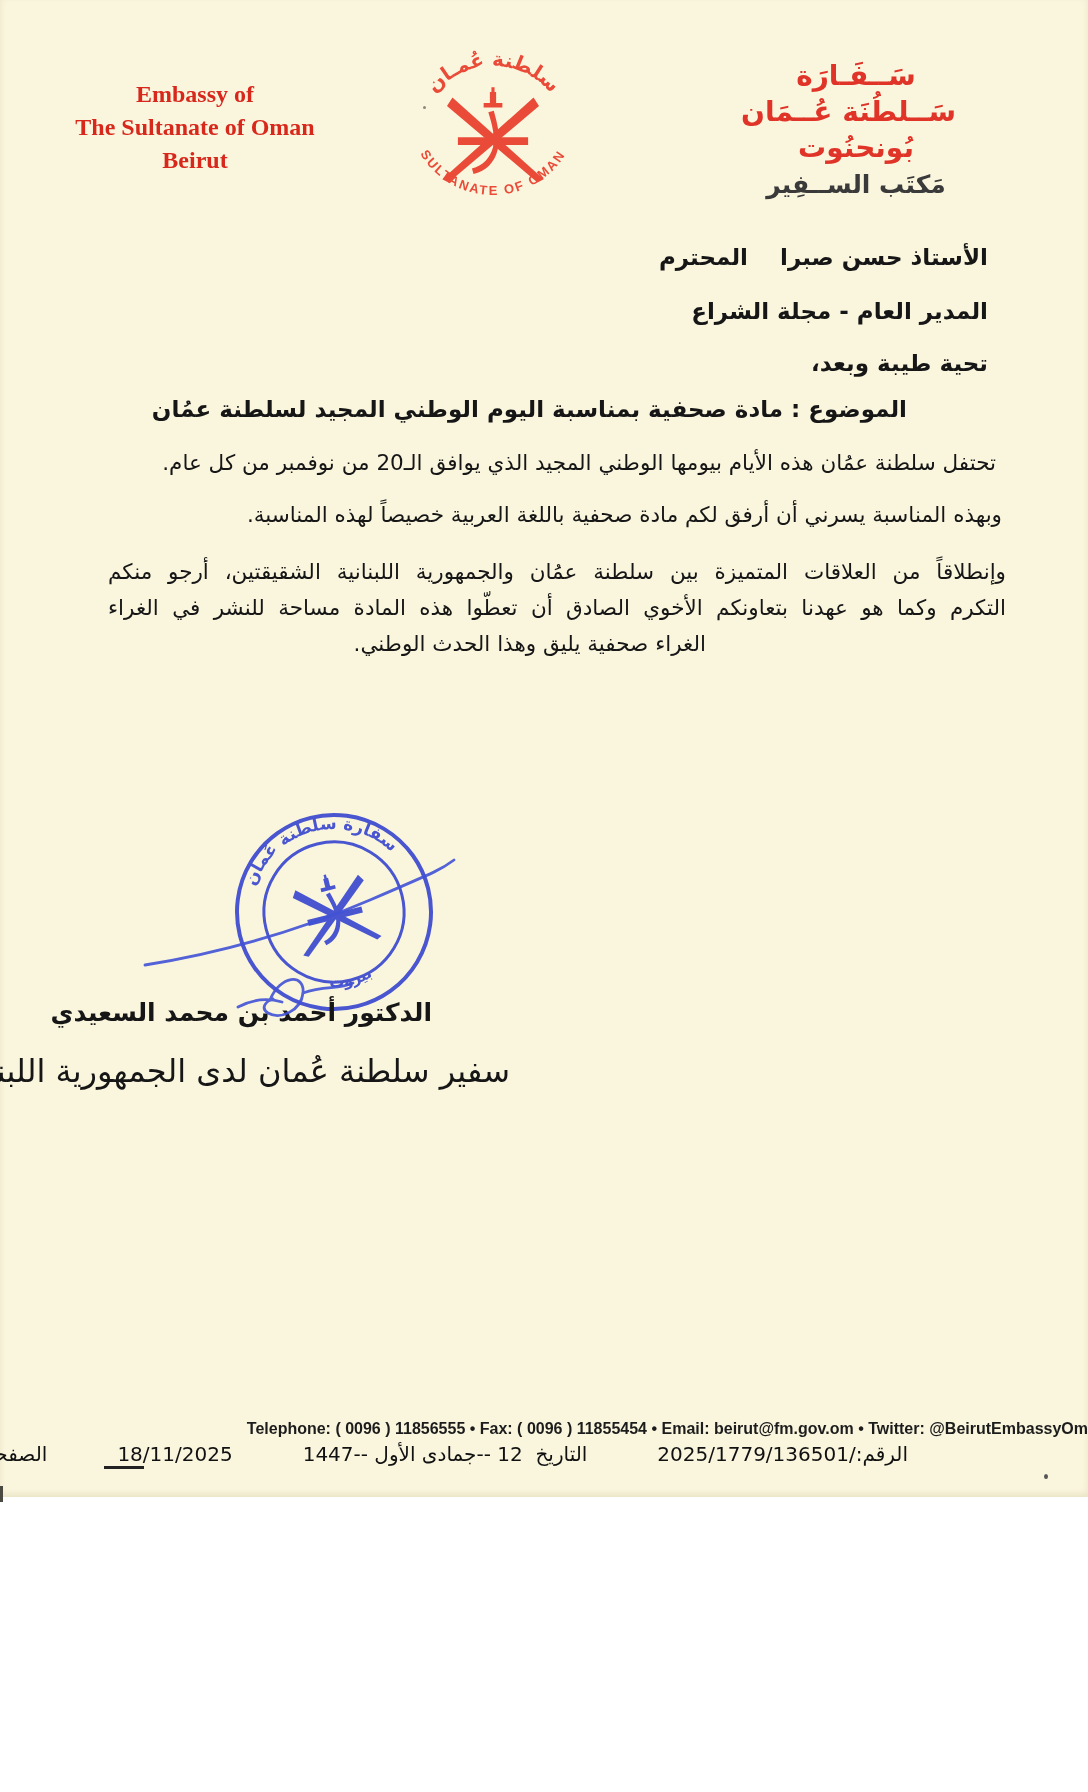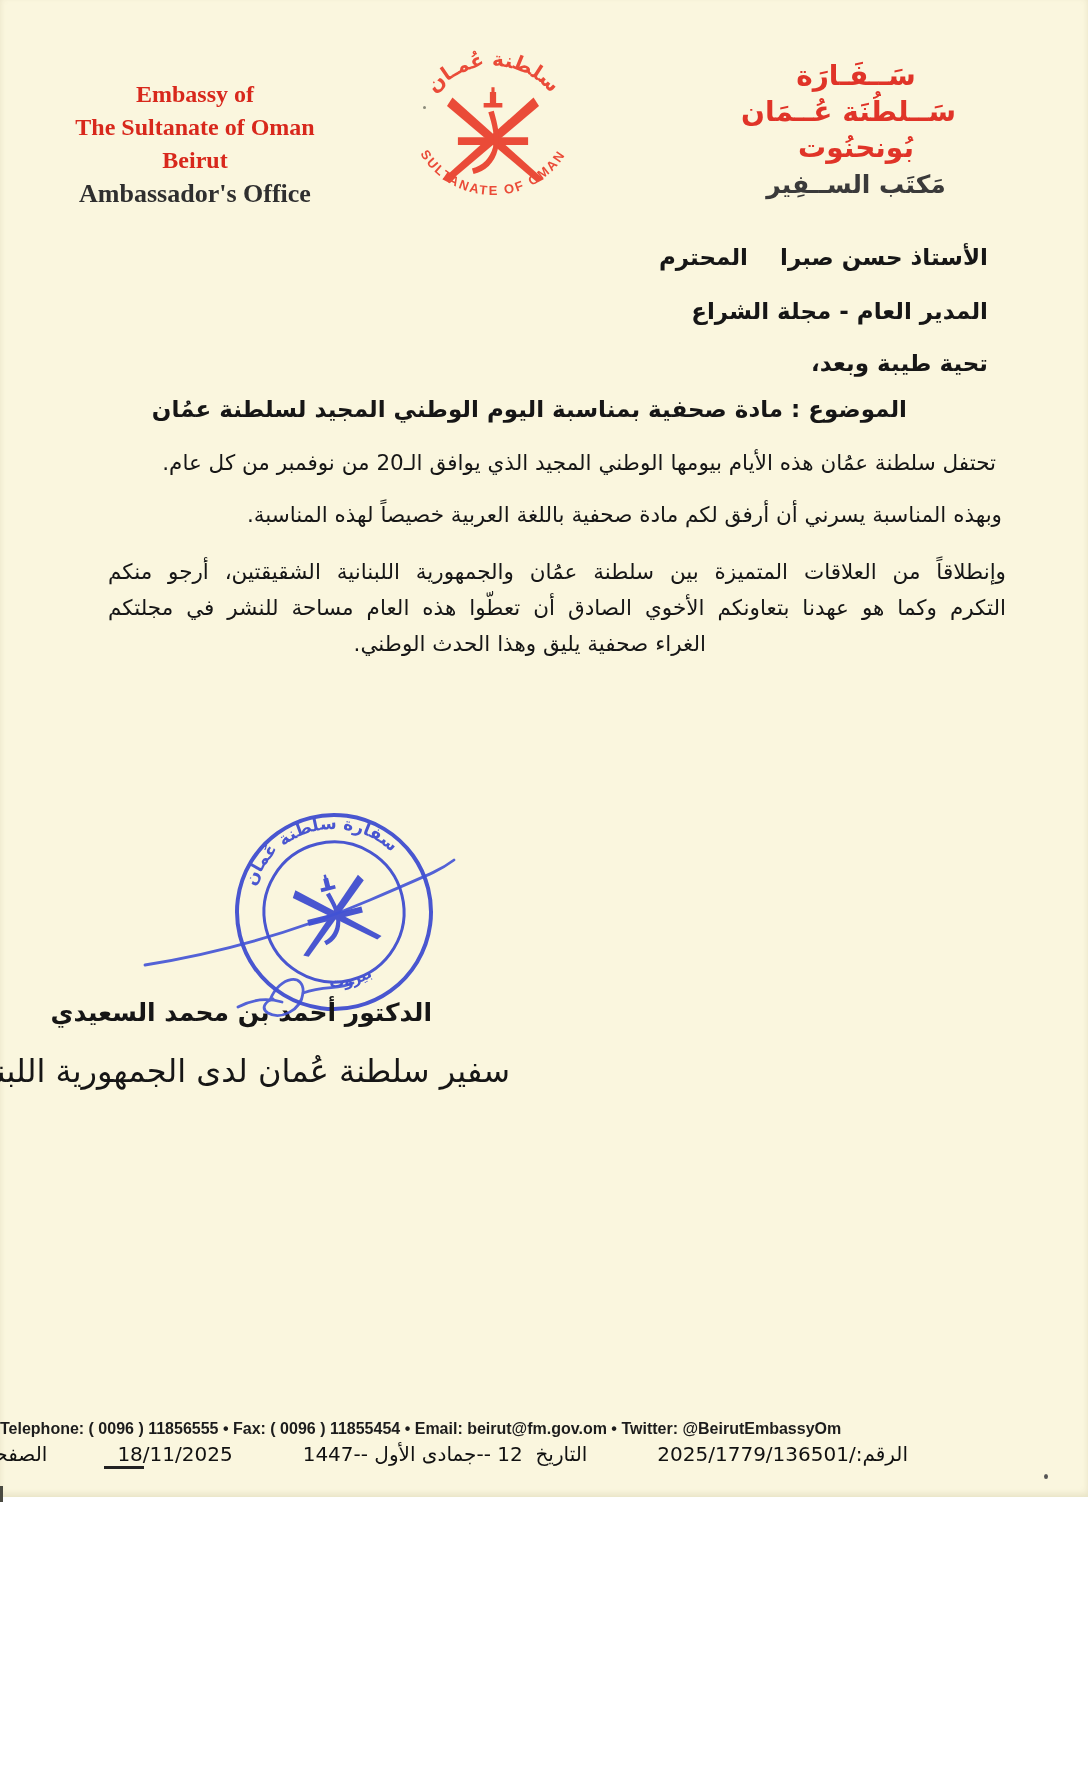--- a/index.html
+++ b/index.html
@@ -25,21 +25,21 @@
   .p3{right:82px;left:88px;white-space:normal;font-size:21.5px;line-height:36px;}
   .p3 .just{text-align:justify;text-align-last:justify;margin-left:20px;}
   .p3 .last{text-align:right;margin-right:300px;white-space:nowrap;}
   .closing{right:243px;font-size:23px;font-weight:bold;}
   
   .stamp-svg{position:absolute;left:228px;top:806px;transform:rotate(-14deg);opacity:.92;}
   .sig-svg{position:absolute;left:120px;top:825px;}
   .sig-name{right:656px;font-size:25px;font-weight:bold;}
   .sig-title{right:578px;font-size:32px;font-weight:normal;}
   
-  .contact{position:absolute;left:0;top:1420px;width:1088px;text-align:left;
+  .contact{position:absolute;left:0;top:1420px;width:1088px;text-align:right;
            font-family:"Liberation Sans",sans-serif;font-size:16px;font-weight:600;color:#1C1C1C;}
   .refline{position:absolute;right:180px;top:1442px;direction:rtl;display:flex;gap:70px;
            font-size:20px;color:#111;white-space:nowrap;align-items:baseline;}
   .pgline{position:absolute;left:104px;top:1466px;width:40px;height:3px;background:#222;}
   .speck{position:absolute;border-radius:50%;background:#8a8a7a;}
 </style>
 </head>
 <body>
 
 <div class="page">
@@ -54,21 +54,20 @@
         <path d="M93,30 h4 v8 h-4 z M91,36 h8 v16 h-8 z M83,50 h24 v6 h-24 z"></path>
         <path d="M96,60 C101,78 105,94 101,110 C97,127 85,138 70,141 L68,134 C82,131 91,121 95,107 C98,93 94,78 89,62 Z"></path>
       </g>
     </defs>
   </svg>
 
   <div class="hdr-en">
     <div class="red">Embassy of</div>
     <div class="red">The Sultanate of Oman</div>
     <div class="red">Beirut</div>
-    <div class="dark">Ambassador's Office</div>
   </div>
 
   <svg class="emblem-svg" width="190" height="170" viewBox="0 0 190 170">
     <defs>
       <path id="arcTop" d="M20,95 A75,75 0 0 1 170,95" fill="none"></path>
       <path id="arcBot" d="M18,100 A85,85 0 0 0 172,100" fill="none"></path>
     </defs>
     <text font-size="20" font-weight="bold" fill="#EA4B38" letter-spacing="3" font-family="DejaVu Sans, sans-serif">
       <textPath href="#arcTop" startOffset="50%" text-anchor="middle">سلطنة عُمـان</textPath>
     </text>
@@ -90,21 +89,21 @@
   <div class="ar addr" style="top:244px">الأستاذ حسن صبرا&nbsp;&nbsp;&nbsp; المحترم</div>
   <div class="ar addr" style="top:298px">المدير العام - مجلة الشراع</div>
   <div class="ar addr" style="top:350px">تحية طيبة وبعد،</div>
   <div class="ar subject" style="top:396px">الموضوع : مادة صحفية بمناسبة اليوم الوطني المجيد لسلطنة عمُان</div>
 
   <div class="ar para" style="top:450px;right:92px">تحتفل سلطنة عمُان هذه الأيام بيومها الوطني المجيد الذي يوافق الـ20 من نوفمبر من كل عام.</div>
   <div class="ar para" style="top:502px;right:86px">وبهذه المناسبة يسرني أن أرفق لكم مادة صحفية باللغة العربية خصيصاً لهذه المناسبة.</div>
 
   <div class="ar p3" style="top:554px">
     <div class="just">وإنطلاقاً من العلاقات المتميزة بين سلطنة عمُان والجمهورية اللبنانية الشقيقتين، أرجو منكم</div>
-    <div class="just">التكرم وكما هو عهدنا بتعاونكم الأخوي الصادق أن تعطّوا هذه العام مساحة للنشر في مجلتكم</div>
+    <div class="just">التكرم وكما هو عهدنا بتعاونكم الأخوي الصادق أن تعطّوا هذه المادة مساحة للنشر في الغراء</div>
     <div class="last">الغراء صحفية يليق وهذا الحدث الوطني.</div>
   </div>
 
 
   <svg class="stamp-svg" width="212" height="212" viewBox="0 0 212 212">
     <defs>
       <path id="stArcT" d="M23,106 A83,83 0 0 1 189,106" fill="none"></path>
       <path id="stArcB" d="M31,106 A75,75 0 0 0 181,106" fill="none"></path>
     </defs>
     <circle cx="106" cy="106" r="97" fill="none" stroke="#3B49CF" stroke-width="4"></circle>

